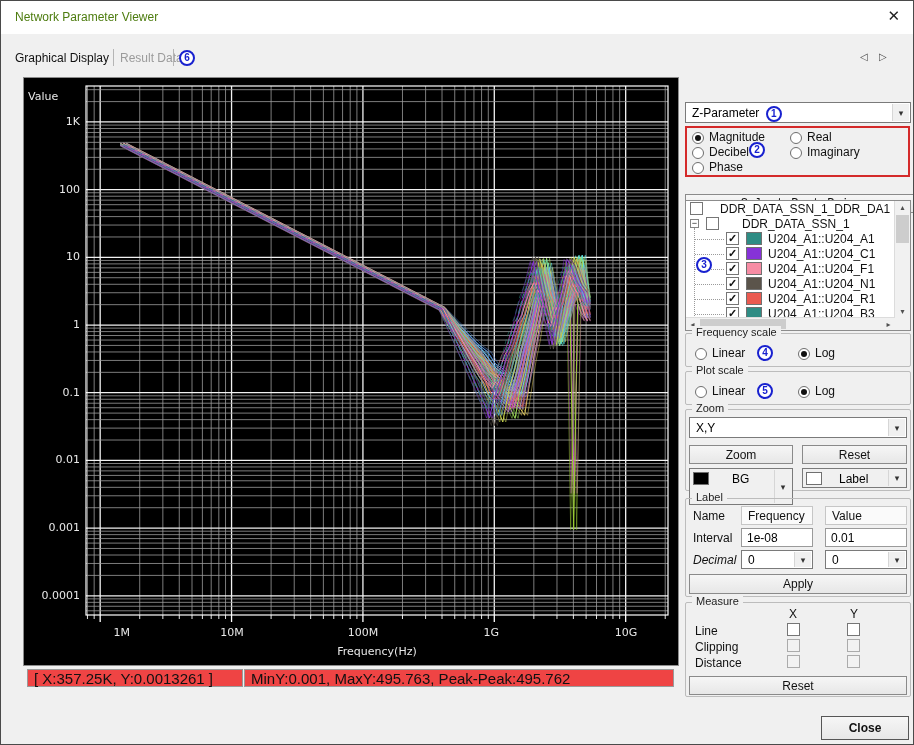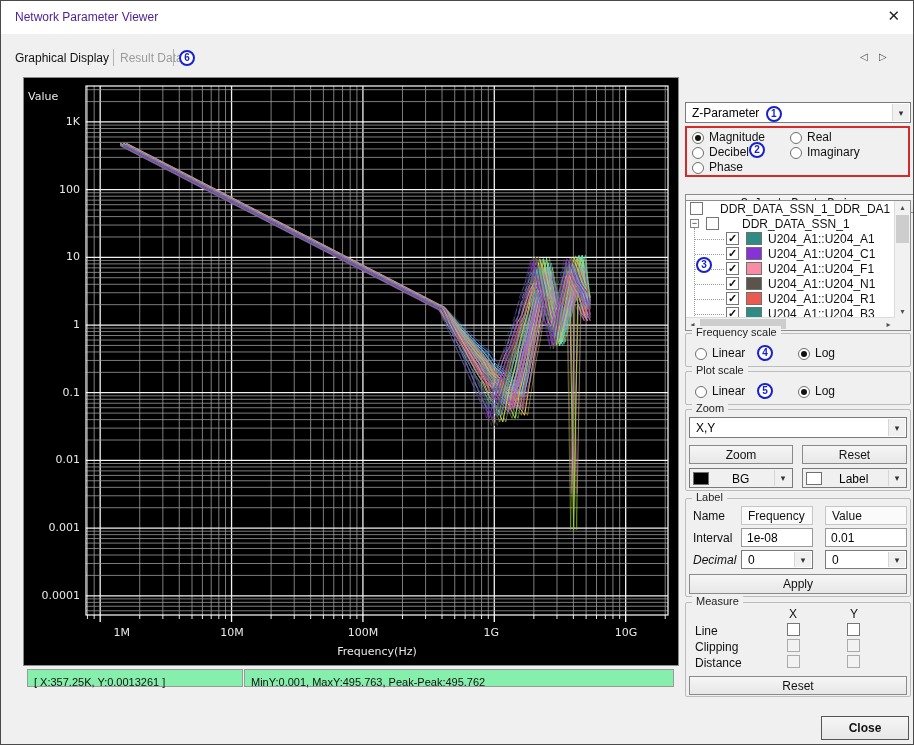--- a/index.html
+++ b/index.html
@@ -1,19 +1,19 @@
 <!DOCTYPE html>
 <html><head>
 <meta charset="utf-8">
 <style>
   html,body{margin:0;padding:0;background:#d8d8d8;font-family:"Liberation Sans",sans-serif;}
   #win{position:relative;width:914px;height:745px;background:#f0f0f0;border:1px solid #4a4a4a;
        box-sizing:border-box;overflow:hidden;}
   .titlebar{position:absolute;left:0;top:0;width:100%;height:33px;background:#ffffff;}
-  .title{position:absolute;left:14px;top:9px;font-size:12px;color:#4c1d95;}
+  .title{position:absolute;left:14px;top:9px;font-size:12px;color:#4d7c0f;}
   .close{position:absolute;right:13px;top:6px;font-size:15px;color:#222;cursor:pointer;}
   .tabtxt{position:absolute;top:50px;font-size:12px;}
   .tabdiv{position:absolute;top:48px;width:1px;height:17px;background:#b5b5b5;}
   .navarr{position:absolute;top:50px;font-size:10px;color:#4a4a4a;cursor:pointer;}
   .callout{display:inline-block;box-sizing:border-box;min-width:16px;height:16px;line-height:12px;
            border:2px solid #1821cf;border-radius:50%;color:#1821cf;background:#fff;
            font-size:10px;font-weight:bold;text-align:center;}
   .abs{position:absolute;}
   .btn{position:absolute;box-sizing:border-box;background:linear-gradient(#f6f6f6,#e7e7e7);
        border:1px solid #8a8a8a;font-size:12px;color:#111;display:flex;align-items:center;
@@ -30,22 +30,22 @@
   .combo{position:absolute;box-sizing:border-box;background:#fff;border:1px solid #7a7a7a;font-size:12px;cursor:pointer;}
   .combo .txt{position:absolute;left:6px;top:3px;white-space:nowrap;}
   .combo .arr{position:absolute;right:1px;top:1px;bottom:1px;width:16px;background:#f0f0f0;color:#333;
               font-size:9px;display:flex;align-items:center;justify-content:center;border-left:1px solid #d6d6d6;}
   .swatch{position:absolute;width:16px;height:13px;border:1px solid #707070;box-sizing:border-box;}
   .fld{position:absolute;box-sizing:border-box;background:#fff;border:1px solid #9a9a9a;font-size:12px;padding:2px 0 0 5px;}
   .flat{position:absolute;box-sizing:border-box;background:#fafafa;border:1px solid #c6c6c6;font-size:12px;padding:2px 0 0 6px;color:#111;}
   .plotwrap{position:absolute;left:22px;top:76px;width:656px;height:589px;background:#000;
             border:1px solid #8c8c8c;box-sizing:border-box;}
   .plabel{position:absolute;color:#e8e8e8;font-size:11px;font-family:"DejaVu Sans",sans-serif;white-space:nowrap;}
-  .statuscell{position:absolute;box-sizing:border-box;height:18px;background:#86efac;border:1px solid #9a9a9a;
-              font-size:11px;padding:6px 0 0 6px;color:#111;white-space:nowrap;}
+  .statuscell{position:absolute;box-sizing:border-box;height:18px;background:#ef4444;border:1px solid #9a9a9a;
+              font-size:15px;padding:0 0 0 6px;color:#111;white-space:nowrap;}
   .listbox{position:absolute;left:684px;top:199px;width:226px;height:131px;background:#fff;
            border:1px solid #8c8c8c;box-sizing:border-box;overflow:hidden;}
   .treerow{position:absolute;font-size:12px;color:#111;white-space:nowrap;height:15px;cursor:default;}
   .sbtrack{position:absolute;background:#f1f1f1;}
   .sbbtn{position:absolute;display:flex;align-items:center;justify-content:center;font-size:8px;color:#505050;background:#f1f1f1;cursor:pointer;}
   .sbthumb{position:absolute;background:#cdcdcd;cursor:pointer;}
   .redbox{position:absolute;border:2px solid #d42a2a;box-sizing:border-box;}
   .expander{position:absolute;width:9px;height:9px;border:1px solid #848484;background:#fff;box-sizing:border-box;
             font-size:9px;line-height:7px;text-align:center;color:#111;cursor:pointer;}
   .dot-v{position:absolute;border-left:1px dotted #9a9a9a;width:0;}
@@ -422,21 +422,21 @@
 
   <div class="groupbox" style="left:684px;top:408px;width:226px;height:82px;">
     <span class="legend">Zoom</span>
   </div>
   <div class="combo" style="left:688px;top:416px;width:218px;height:21px;">
     <span class="txt">X,Y</span>
     <span class="arr">▾</span>
   </div>
   <div class="btn" style="left:688px;top:444px;width:104px;height:19px;">Zoom</div>
   <div class="btn" style="left:801px;top:444px;width:105px;height:19px;">Reset</div>
-  <div class="combo" style="left:688px;top:467px;width:104px;height:20px;background:#f0f0f0;">
+  <div class="combo" style="left:688px;top:467px;width:104px;height:37px;background:#f0f0f0;">
     <span class="swatch" style="left: 3px; top: 3px; background: rgb(0, 0, 0);"></span>
     <span class="txt" style="left:42px;">BG</span>
     <span class="arr">▾</span>
   </div>
   <div class="combo" style="left:801px;top:467px;width:105px;height:20px;background:#f0f0f0;">
     <span class="swatch" style="left: 3px; top: 3px; background: rgb(255, 255, 255);"></span>
     <span class="txt" style="left:36px;">Label</span>
     <span class="arr">▾</span>
   </div>
 

